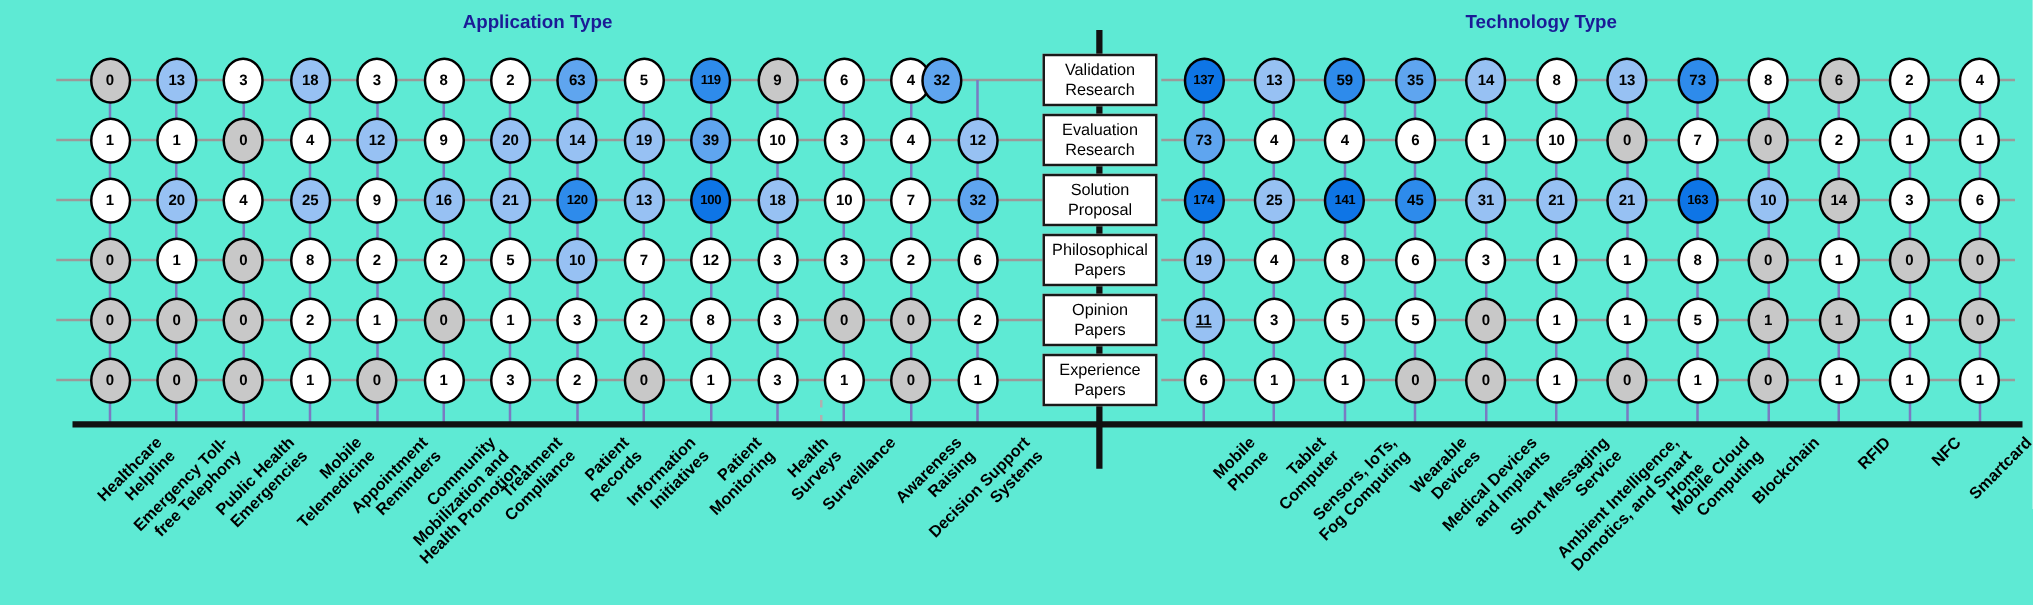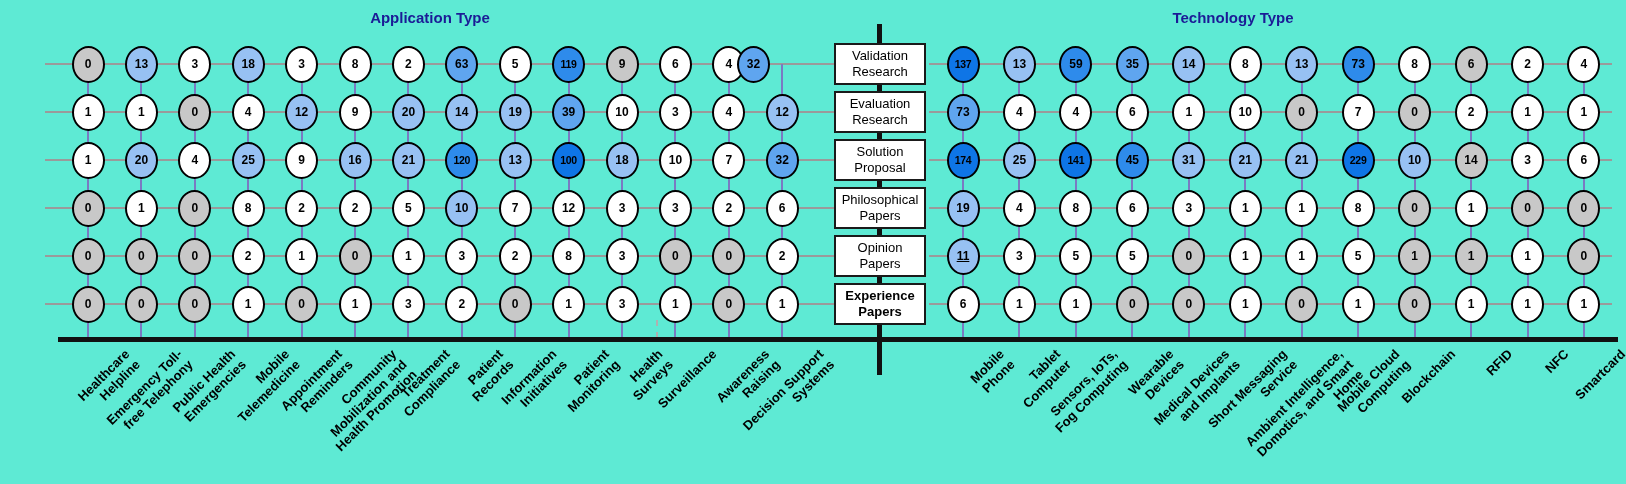--- a/index.html
+++ b/index.html
@@ -92,21 +92,21 @@
       <div class="rt-box" style="left: 834px; top: 42.5px; width: 88px; height: 38px;">Validation
 Research</div>
       <div class="rt-box" style="left: 834px; top: 90.5px; width: 88px; height: 38px;">Evaluation
 Research</div>
       <div class="rt-box" style="left: 834px; top: 138.5px; width: 88px; height: 38px;">Solution
 Proposal</div>
       <div class="rt-box" style="left: 834px; top: 186.5px; width: 88px; height: 38px;">Philosophical
 Papers</div>
       <div class="rt-box" style="left: 834px; top: 234.5px; width: 88px; height: 38px;">Opinion
 Papers</div>
-      <div class="rt-box" style="left: 834px; top: 282.5px; width: 88px; height: 38px; font-weight: bold;">Experience
+      <div class="rt-box" style="left: 834px; top: 282.5px; width: 88px; height: 38px;">Experience
 Papers</div>
     </div>
   <div id="bubbles">
       <div class="bubble" style="left: 71.5px; top: 45.5px; background: rgb(200, 200, 200);">0</div>
       <div class="bubble" style="left: 124.9px; top: 45.5px; background: rgb(151, 193, 243);">13</div>
       <div class="bubble" style="left: 178.3px; top: 45.5px; background: rgb(255, 255, 255);">3</div>
       <div class="bubble" style="left: 231.7px; top: 45.5px; background: rgb(151, 193, 243);">18</div>
       <div class="bubble" style="left: 285.1px; top: 45.5px; background: rgb(255, 255, 255);">3</div>
       <div class="bubble" style="left: 338.5px; top: 45.5px; background: rgb(255, 255, 255);">8</div>
       <div class="bubble" style="left: 391.9px; top: 45.5px; background: rgb(255, 255, 255);">2</div>
@@ -211,21 +211,21 @@
       <div class="bubble" style="left: 1454.55px; top: 93.5px; background: rgb(255, 255, 255);">2</div>
       <div class="bubble" style="left: 1511px; top: 93.5px; background: rgb(255, 255, 255);">1</div>
       <div class="bubble" style="left: 1567.45px; top: 93.5px; background: rgb(255, 255, 255);">1</div>
       <div class="bubble small" style="left: 946.5px; top: 141.5px; background: rgb(14, 117, 230);">174</div>
       <div class="bubble" style="left: 1002.95px; top: 141.5px; background: rgb(151, 193, 243);">25</div>
       <div class="bubble small" style="left: 1059.4px; top: 141.5px; background: rgb(14, 117, 230);">141</div>
       <div class="bubble" style="left: 1115.85px; top: 141.5px; background: rgb(46, 139, 235);">45</div>
       <div class="bubble" style="left: 1172.3px; top: 141.5px; background: rgb(151, 193, 243);">31</div>
       <div class="bubble" style="left: 1228.75px; top: 141.5px; background: rgb(151, 193, 243);">21</div>
       <div class="bubble" style="left: 1285.2px; top: 141.5px; background: rgb(151, 193, 243);">21</div>
-      <div class="bubble small" style="left: 1341.65px; top: 141.5px; background: rgb(14, 117, 230);">229</div>
+      <div class="bubble small" style="left: 1341.65px; top: 141.5px; background: rgb(14, 117, 230);">163</div>
       <div class="bubble" style="left: 1398.1px; top: 141.5px; background: rgb(151, 193, 243);">10</div>
       <div class="bubble" style="left: 1454.55px; top: 141.5px; background: rgb(200, 200, 200);">14</div>
       <div class="bubble" style="left: 1511px; top: 141.5px; background: rgb(255, 255, 255);">3</div>
       <div class="bubble" style="left: 1567.45px; top: 141.5px; background: rgb(255, 255, 255);">6</div>
       <div class="bubble" style="left: 946.5px; top: 189.5px; background: rgb(151, 193, 243);">19</div>
       <div class="bubble" style="left: 1002.95px; top: 189.5px; background: rgb(255, 255, 255);">4</div>
       <div class="bubble" style="left: 1059.4px; top: 189.5px; background: rgb(255, 255, 255);">8</div>
       <div class="bubble" style="left: 1115.85px; top: 189.5px; background: rgb(255, 255, 255);">6</div>
       <div class="bubble" style="left: 1172.3px; top: 189.5px; background: rgb(255, 255, 255);">3</div>
       <div class="bubble" style="left: 1228.75px; top: 189.5px; background: rgb(255, 255, 255);">1</div>

